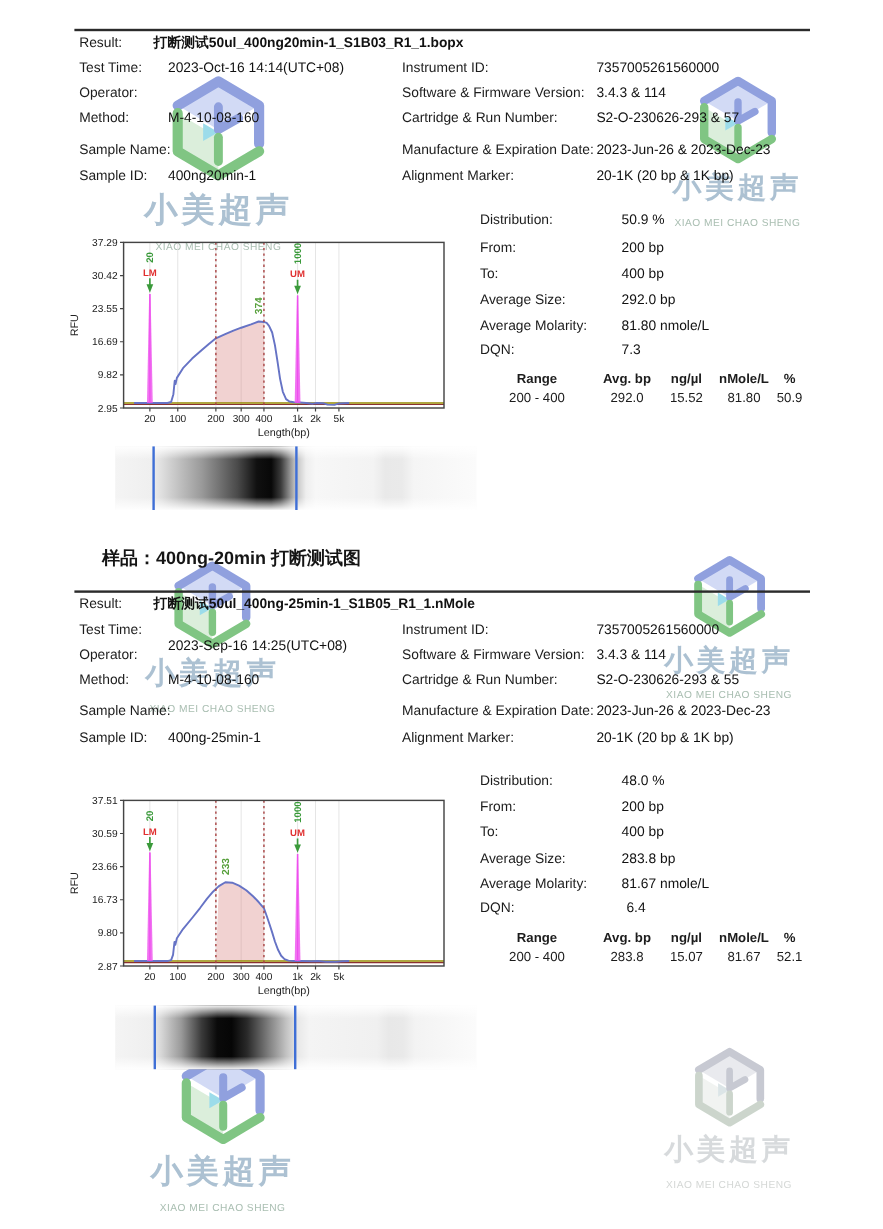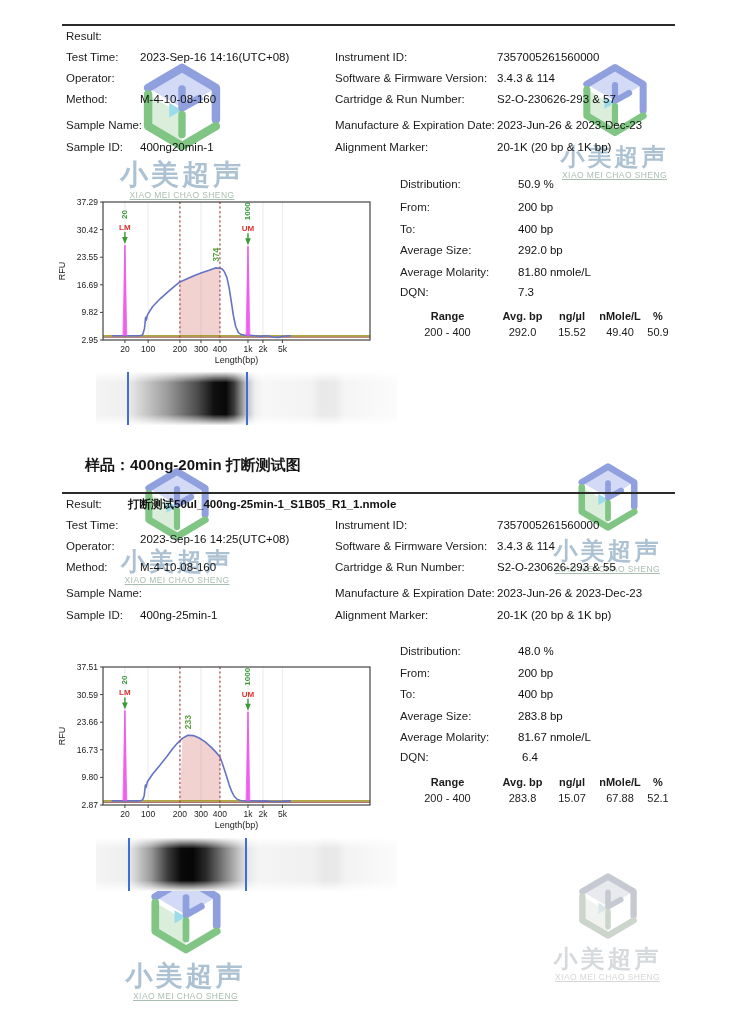--- a/index.html
+++ b/index.html
@@ -20,21 +20,21 @@
     linear-gradient(180deg,rgba(255,255,255,.95) 0%,rgba(255,255,255,0) 20%,rgba(255,255,255,0) 80%,rgba(255,255,255,.95) 100%),
     linear-gradient(90deg,#f4f4f4 0px,#efefef 30px,#e0e0e0 38px,#9a9a9a 72px,#4a4a4a 102px,#101010 118px,#080808 130px,#3a3a3a 138px,#b8b8b8 149px,#eeeeee 159px,#f7f7f7 167px,#f3f3f3 215px,#e9e9e9 225px,#eaeaea 239px,#f5f5f5 249px,#fbfbfb 301px);}
   .gel2{background:
     linear-gradient(180deg,rgba(255,255,255,.95) 0%,rgba(255,255,255,0) 20%,rgba(255,255,255,0) 80%,rgba(255,255,255,.95) 100%),
     linear-gradient(90deg,#f4f4f4 0px,#efefef 30px,#d8d8d8 38px,#9a9a9a 55px,#3a3a3a 72px,#0a0a0a 85px,#060606 97px,#2a2a2a 110px,#808080 128px,#c0c0c0 142px,#e8e8e8 152px,#f4f4f4 162px,#f0f0f0 218px,#e8e8e8 228px,#e9e9e9 240px,#f3f3f3 250px,#fbfbfb 301px);}
   .gel-line{position:absolute;top:0;width:2px;height:100%;background:#3f6fd6;}
   .wm{position:absolute;text-align:center;opacity:.88;}
   .wm-faded{opacity:.5;filter:saturate(.25);}
   .wm .hex{display:block;margin:0 auto;}
   .wm-cn{font-weight:700;color:rgba(125,158,185,.72);letter-spacing:3px;line-height:1.05;}
-  .wm-en{font-size:8.5px;letter-spacing:.4px;color:rgba(140,168,150,.85);margin-top:1px;text-decoration:underline;}
+  .wm-en{font-size:8.5px;letter-spacing:.4px;color:rgba(140,168,150,.85);margin-top:11px;}
 </style>
 </head>
 <body>
 
 <div id="page">
 
   <svg width="0" height="0" style="position:absolute">
     <defs>
       <g id="wmlogo">
         <polygon points="50,13 82,32 50,51 18,32" fill="#c3cef2" opacity="0.85"></polygon>
@@ -87,22 +87,23 @@
     <svg class="hex" width="80" height="80" viewBox="0 0 100 100">
         <use href="#wmlogo"></use>
       </svg>
     <div class="wm-cn" style="font-size:24px;">小美超声</div>
     <div class="wm-en">XIAO MEI CHAO SHENG</div>
   </div>
 
   <div class="hline" style="left:62px;top:24px;width:613px;"></div>
 
   <span class="t lbl" style="left:66px;top:29px">Result:</span>
+  <span class="t val result-val" style="left:128px;top:29px">打断测试50ul_400ng20min-1_S1B03_R1_1.bopx</span>
   <span class="t lbl" style="left:66px;top:50px">Test Time:</span>
-  <span class="t val" style="left:140px;top:50px">2023-Sep-16 14:16(UTC+08)</span>
+  <span class="t val" style="left:140px;top:50px">2023-Oct-16 14:14(UTC+08)</span>
   <span class="t lbl" style="left:66px;top:71px">Operator:</span>
   <span class="t val" style="left:140px;top:71px"></span>
   <span class="t lbl" style="left:66px;top:92px">Method:</span>
   <span class="t val" style="left:140px;top:92px">M-4-10-08-160</span>
   <span class="t lbl" style="left:66px;top:118px">Sample Name:</span>
   <span class="t val" style="left:140px;top:118px"></span>
   <span class="t lbl" style="left:66px;top:140px">Sample ID:</span>
   <span class="t val" style="left:140px;top:140px">400ng20min-1</span>
 
   <span class="t lbl" style="left:335px;top:50px">Instrument ID:</span>
@@ -191,34 +192,34 @@
   <span class="t val" style="left:518px;top:285px">7.3</span>
 
   <span class="tc th" style="left:400px;top:310px;width:95px">Range</span>
   <span class="tc th" style="left:495px;top:310px;width:55px">Avg. bp</span>
   <span class="tc th" style="left:551px;top:310px;width:42px">ng/µl</span>
   <span class="tc th" style="left:595px;top:310px;width:50px">nMole/L</span>
   <span class="tc th" style="left:646px;top:310px;width:24px">%</span>
   <span class="tc" style="left:400px;top:326px;width:95px">200 - 400</span>
   <span class="tc" style="left:495px;top:326px;width:55px">292.0</span>
   <span class="tc" style="left:551px;top:326px;width:42px">15.52</span>
-  <span class="tc" style="left:595px;top:326px;width:50px">49.40</span>
+  <span class="tc" style="left:595px;top:326px;width:50px">81.80</span>
   <span class="tc" style="left:646px;top:326px;width:24px">50.9</span>
 
   <div class="gel gel1" style="left:96px;top:372px;">
     <div class="gel-line" style="left:31px;"></div>
     <div class="gel-line" style="left:150px;"></div>
   </div>
 
   <div class="caption" style="left:85px;top:456px;">样品：400ng-20min 打断测试图</div>
 
   <div class="hline" style="left:62px;top:492px;width:613px;"></div>
 
   <span class="t lbl" style="left:66px;top:497px">Result:</span>
-  <span class="t val result-val" style="left:128px;top:497px">打断测试50ul_400ng-25min-1_S1B05_R1_1.nmole</span>
+  <span class="t val result-val" style="left:128px;top:497px">打断测试50ul_400ng-25min-1_S1B05_R1_1.nMole</span>
   <span class="t lbl" style="left:66px;top:518px">Test Time:</span>
   <span class="t val" style="left:140px;top:532px">2023-Sep-16 14:25(UTC+08)</span>
   <span class="t lbl" style="left:66px;top:539px">Operator:</span>
   <span class="t val" style="left:140px;top:539px"></span>
   <span class="t lbl" style="left:66px;top:560px">Method:</span>
   <span class="t val" style="left:140px;top:560px">M-4-10-08-160</span>
   <span class="t lbl" style="left:66px;top:586px">Sample Name:</span>
   <span class="t val" style="left:140px;top:586px"></span>
   <span class="t lbl" style="left:66px;top:608px">Sample ID:</span>
   <span class="t val" style="left:140px;top:608px">400ng-25min-1</span>
@@ -309,21 +310,21 @@
   <span class="t val" style="left:522px;top:750px">6.4</span>
 
   <span class="tc th" style="left:400px;top:776px;width:95px">Range</span>
   <span class="tc th" style="left:495px;top:776px;width:55px">Avg. bp</span>
   <span class="tc th" style="left:551px;top:776px;width:42px">ng/µl</span>
   <span class="tc th" style="left:595px;top:776px;width:50px">nMole/L</span>
   <span class="tc th" style="left:646px;top:776px;width:24px">%</span>
   <span class="tc" style="left:400px;top:792px;width:95px">200 - 400</span>
   <span class="tc" style="left:495px;top:792px;width:55px">283.8</span>
   <span class="tc" style="left:551px;top:792px;width:42px">15.07</span>
-  <span class="tc" style="left:595px;top:792px;width:50px">67.88</span>
+  <span class="tc" style="left:595px;top:792px;width:50px">81.67</span>
   <span class="tc" style="left:646px;top:792px;width:24px">52.1</span>
 
   <div class="gel gel2" style="left:96px;top:838px;">
     <div class="gel-line" style="left:32px;"></div>
     <div class="gel-line" style="left:149px;"></div>
   </div>
 
 
 </div>
 

